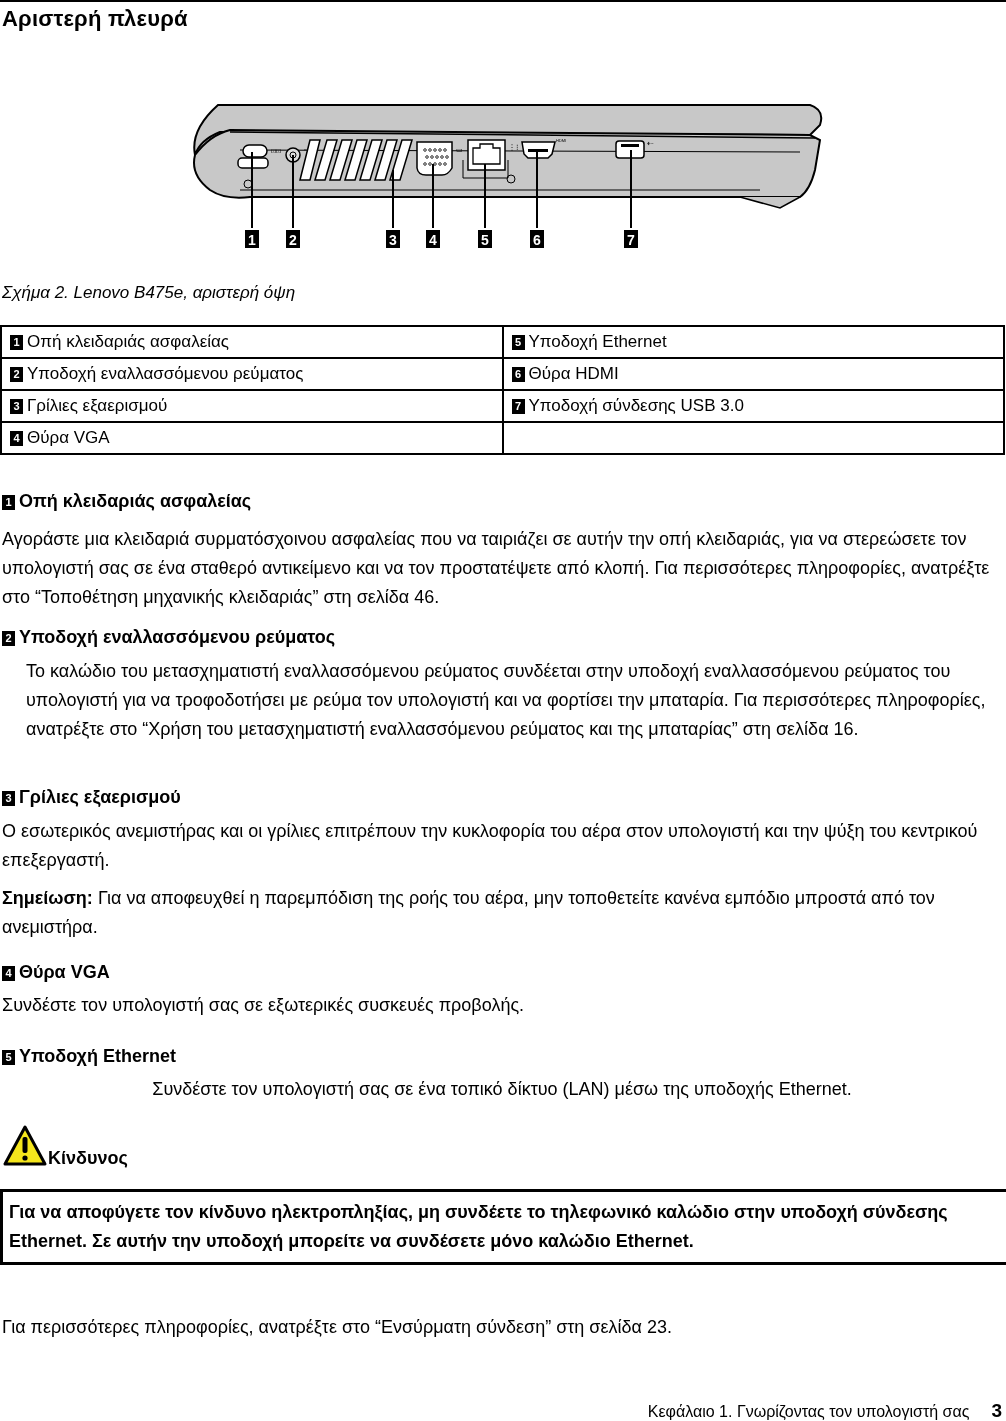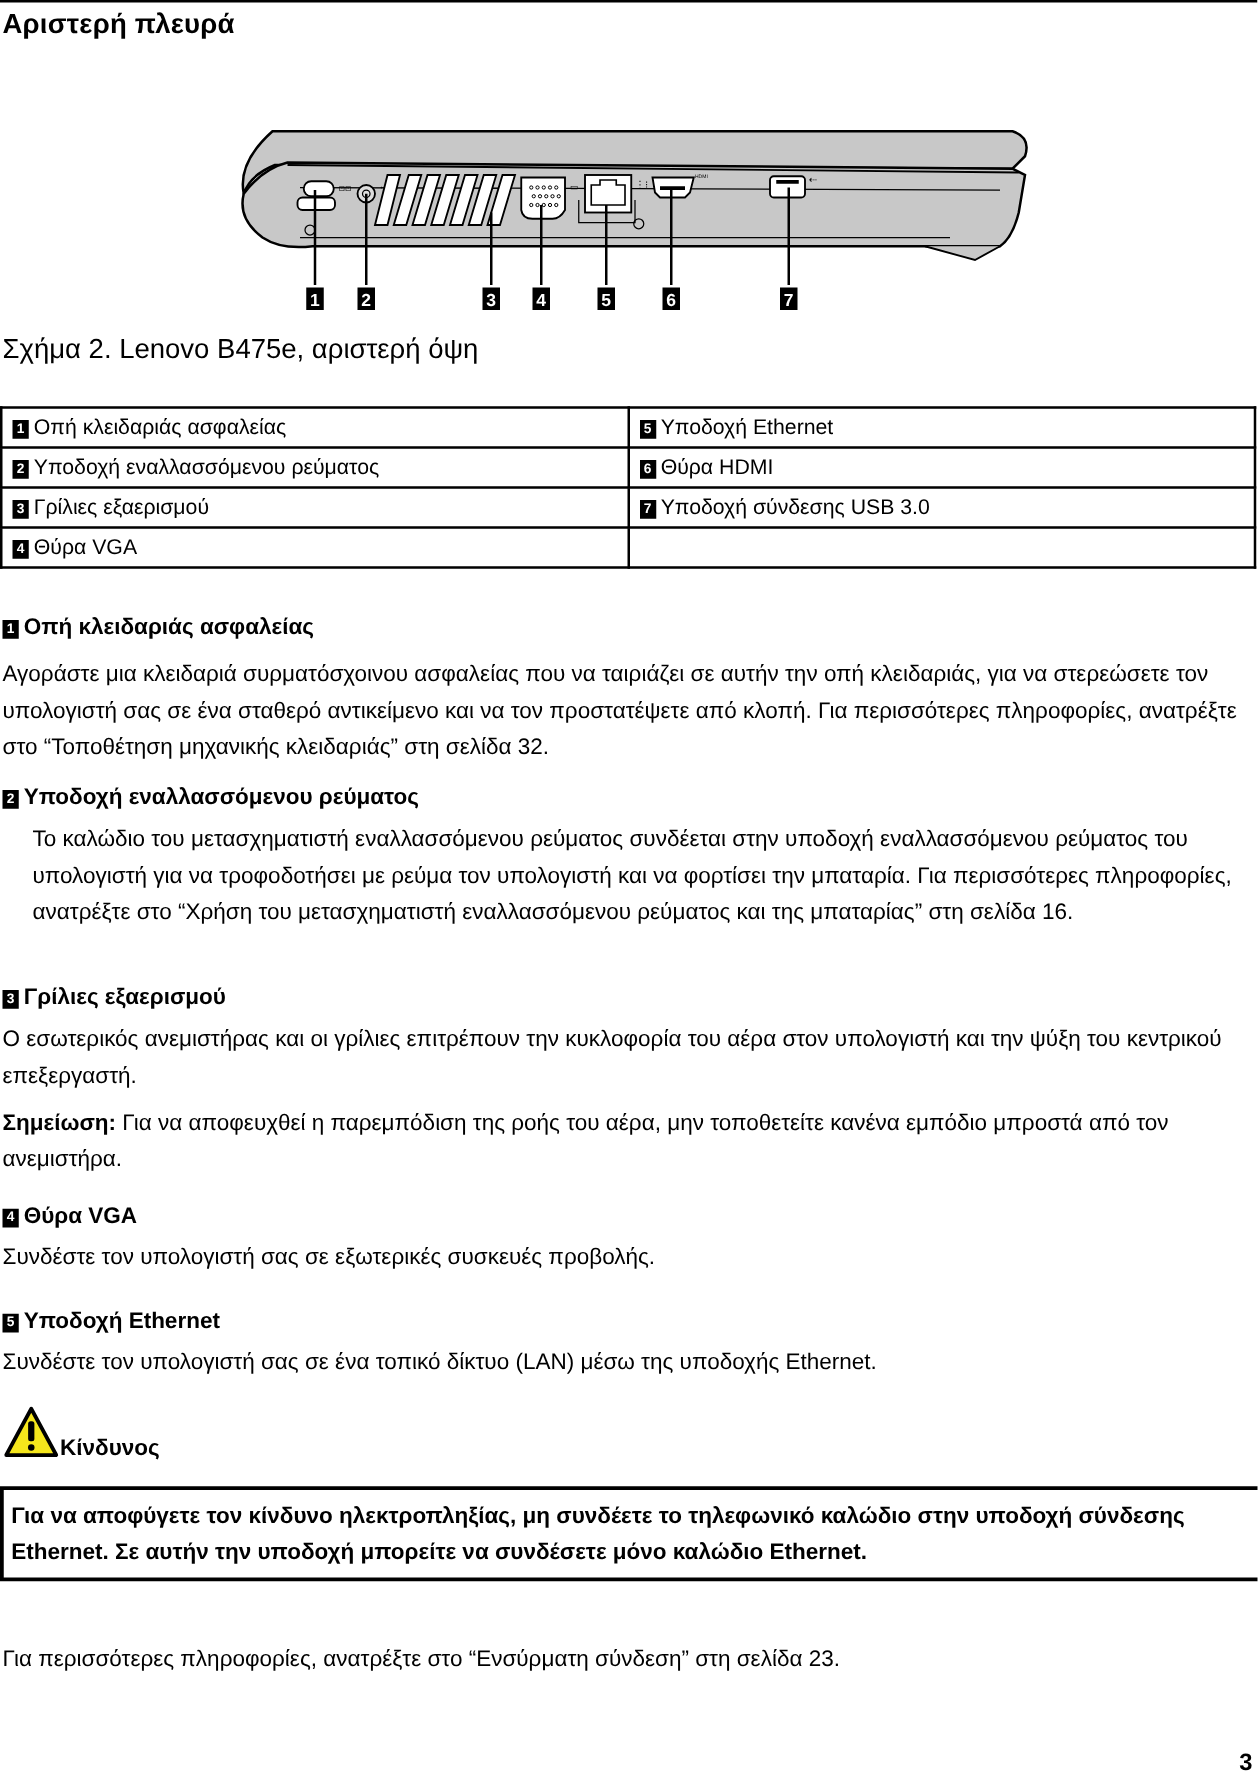--- a/index.html
+++ b/index.html
@@ -5,21 +5,21 @@
   html, body { margin: 0; padding: 0; background: #ffffff; }
   body {
     width: 1006px; height: 1421px; position: relative; overflow: hidden;
     font-family: "Liberation Sans", sans-serif; color: #000;
   }
   .top-rule { position: absolute; left: 0; top: 0; width: 1006px; height: 2px; background: #000; }
   .page-title {
     position: absolute; left: 2px; top: 6px; font-size: 22px; font-weight: bold; margin: 0; letter-spacing: 0.2px;
   }
   .figure { position: absolute; left: 180px; top: 80px; width: 650px; height: 180px; }
-  .caption { position: absolute; left: 2px; top: 266px; font-size: 22px; }
+  .caption { position: absolute; left: 2px; top: 283px; font-size: 17px; font-style: italic; }
   .badge {
     display: inline-block; background: #000; color: #fff; font-weight: bold;
     font-size: 11px; line-height: 15px; height: 15px; min-width: 13px; text-align: center;
     margin-right: 4px; vertical-align: 1px; font-family: "Liberation Sans", sans-serif;
   }
   table.legend {
     position: absolute; left: 0; top: 325px; width: 1005px; border-collapse: collapse;
     font-size: 17px;
   }
   table.legend td {
@@ -153,42 +153,43 @@
     <td><span class="badge">7</span><span>Υποδοχή σύνδεσης USB 3.0</span></td>
   </tr>
   <tr>
     <td><span class="badge">4</span><span>Θύρα VGA</span></td>
     <td></td>
   </tr>
 </tbody>
   </table>
 
 <div class="section-head" style="top:491px;"><span class="badge">1</span><span>Οπή κλειδαριάς ασφαλείας</span></div>
-<div class="para" style="top:525px;">Αγοράστε μια κλειδαριά συρματόσχοινου ασφαλείας που να ταιριάζει σε αυτήν την οπή κλειδαριάς, για να στερεώσετε τον υπολογιστή σας σε ένα σταθερό αντικείμενο και να τον προστατέψετε από κλοπή. Για περισσότερες πληροφορίες, ανατρέξτε στο “Τοποθέτηση μηχανικής κλειδαριάς” στη σελίδα 32.</div>
+<div class="para" style="top:525px;">Αγοράστε μια κλειδαριά συρματόσχοινου ασφαλείας που να ταιριάζει σε αυτήν την οπή κλειδαριάς, για να στερεώσετε τον υπολογιστή σας σε ένα σταθερό αντικείμενο και να τον προστατέψετε από κλοπή. Για περισσότερες πληροφορίες, ανατρέξτε στο “Τοποθέτηση μηχανικής κλειδαριάς” στη σελίδα 46.</div>
 
 <div class="section-head" style="top:627px;"><span class="badge">2</span><span>Υποδοχή εναλλασσόμενου ρεύματος</span></div>
 <div class="para" style="top:657px;margin-left:24px;">Το καλώδιο του μετασχηματιστή εναλλασσόμενου ρεύματος συνδέεται στην υποδοχή εναλλασσόμενου ρεύματος του υπολογιστή για να τροφοδοτήσει με ρεύμα τον υπολογιστή και να φορτίσει την μπαταρία. Για περισσότερες πληροφορίες, ανατρέξτε στο “Χρήση του μετασχηματιστή εναλλασσόμενου ρεύματος και της μπαταρίας” στη σελίδα 16.</div>
 
 <div class="section-head" style="top:787px;"><span class="badge">3</span><span>Γρίλιες εξαερισμού</span></div>
 <div class="para" style="top:817px;">Ο εσωτερικός ανεμιστήρας και οι γρίλιες επιτρέπουν την κυκλοφορία του αέρα στον υπολογιστή και την ψύξη του κεντρικού επεξεργαστή.</div>
 <div class="para" style="top:884px;"><span class="note-label">Σημείωση:</span><span> Για να αποφευχθεί η παρεμπόδιση της ροής του αέρα, μην τοποθετείτε κανένα εμπόδιο μπροστά από τον ανεμιστήρα.</span></div>
 
 <div class="section-head" style="top:962px;"><span class="badge">4</span><span>Θύρα VGA</span></div>
 <div class="para" style="top:991px;">Συνδέστε τον υπολογιστή σας σε εξωτερικές συσκευές προβολής.</div>
 
 <div class="section-head" style="top:1046px;"><span class="badge">5</span><span>Υποδοχή Ethernet</span></div>
-<div class="para" style="top:1075px;">Συνδέστε τον υπολογιστή σας σε ένα τοπικό δίκτυο (LAN) μέσω της υποδοχής Ethernet.</div>
+<div class="para" style="top:1075px;text-align:center;">Συνδέστε τον υπολογιστή σας σε ένα τοπικό δίκτυο (LAN) μέσω της υποδοχής Ethernet.</div>
 
 <div class="danger">
   <svg width="46" height="44" viewBox="0 0 46 44">
     <path d="M23 3 L43 40 L3 40 Z" fill="#f5e61c" stroke="#000" stroke-width="3" stroke-linejoin="round"></path>
     <rect x="20.5" y="13" width="5" height="16" rx="2" fill="#000"></rect>
     <circle cx="23" cy="34" r="2.6" fill="#000"></circle>
   </svg>
   <span class="danger-label">Κίνδυνος</span>
 </div>
 <div class="danger-box">Για να αποφύγετε τον κίνδυνο ηλεκτροπληξίας, μη συνδέετε το τηλεφωνικό καλώδιο στην υποδοχή σύνδεσης Ethernet. Σε αυτήν την υποδοχή μπορείτε να συνδέσετε μόνο καλώδιο Ethernet.</div>
 
 <div class="para" style="top:1313px;">Για περισσότερες πληροφορίες, ανατρέξτε στο “Ενσύρματη σύνδεση” στη σελίδα 23.</div>
 
 <div class="footer">
+  <span>Κεφάλαιο 1.  Γνωρίζοντας τον υπολογιστή σας</span>
   <span class="page-num">3</span>
 </div>
 
 </body></html>

